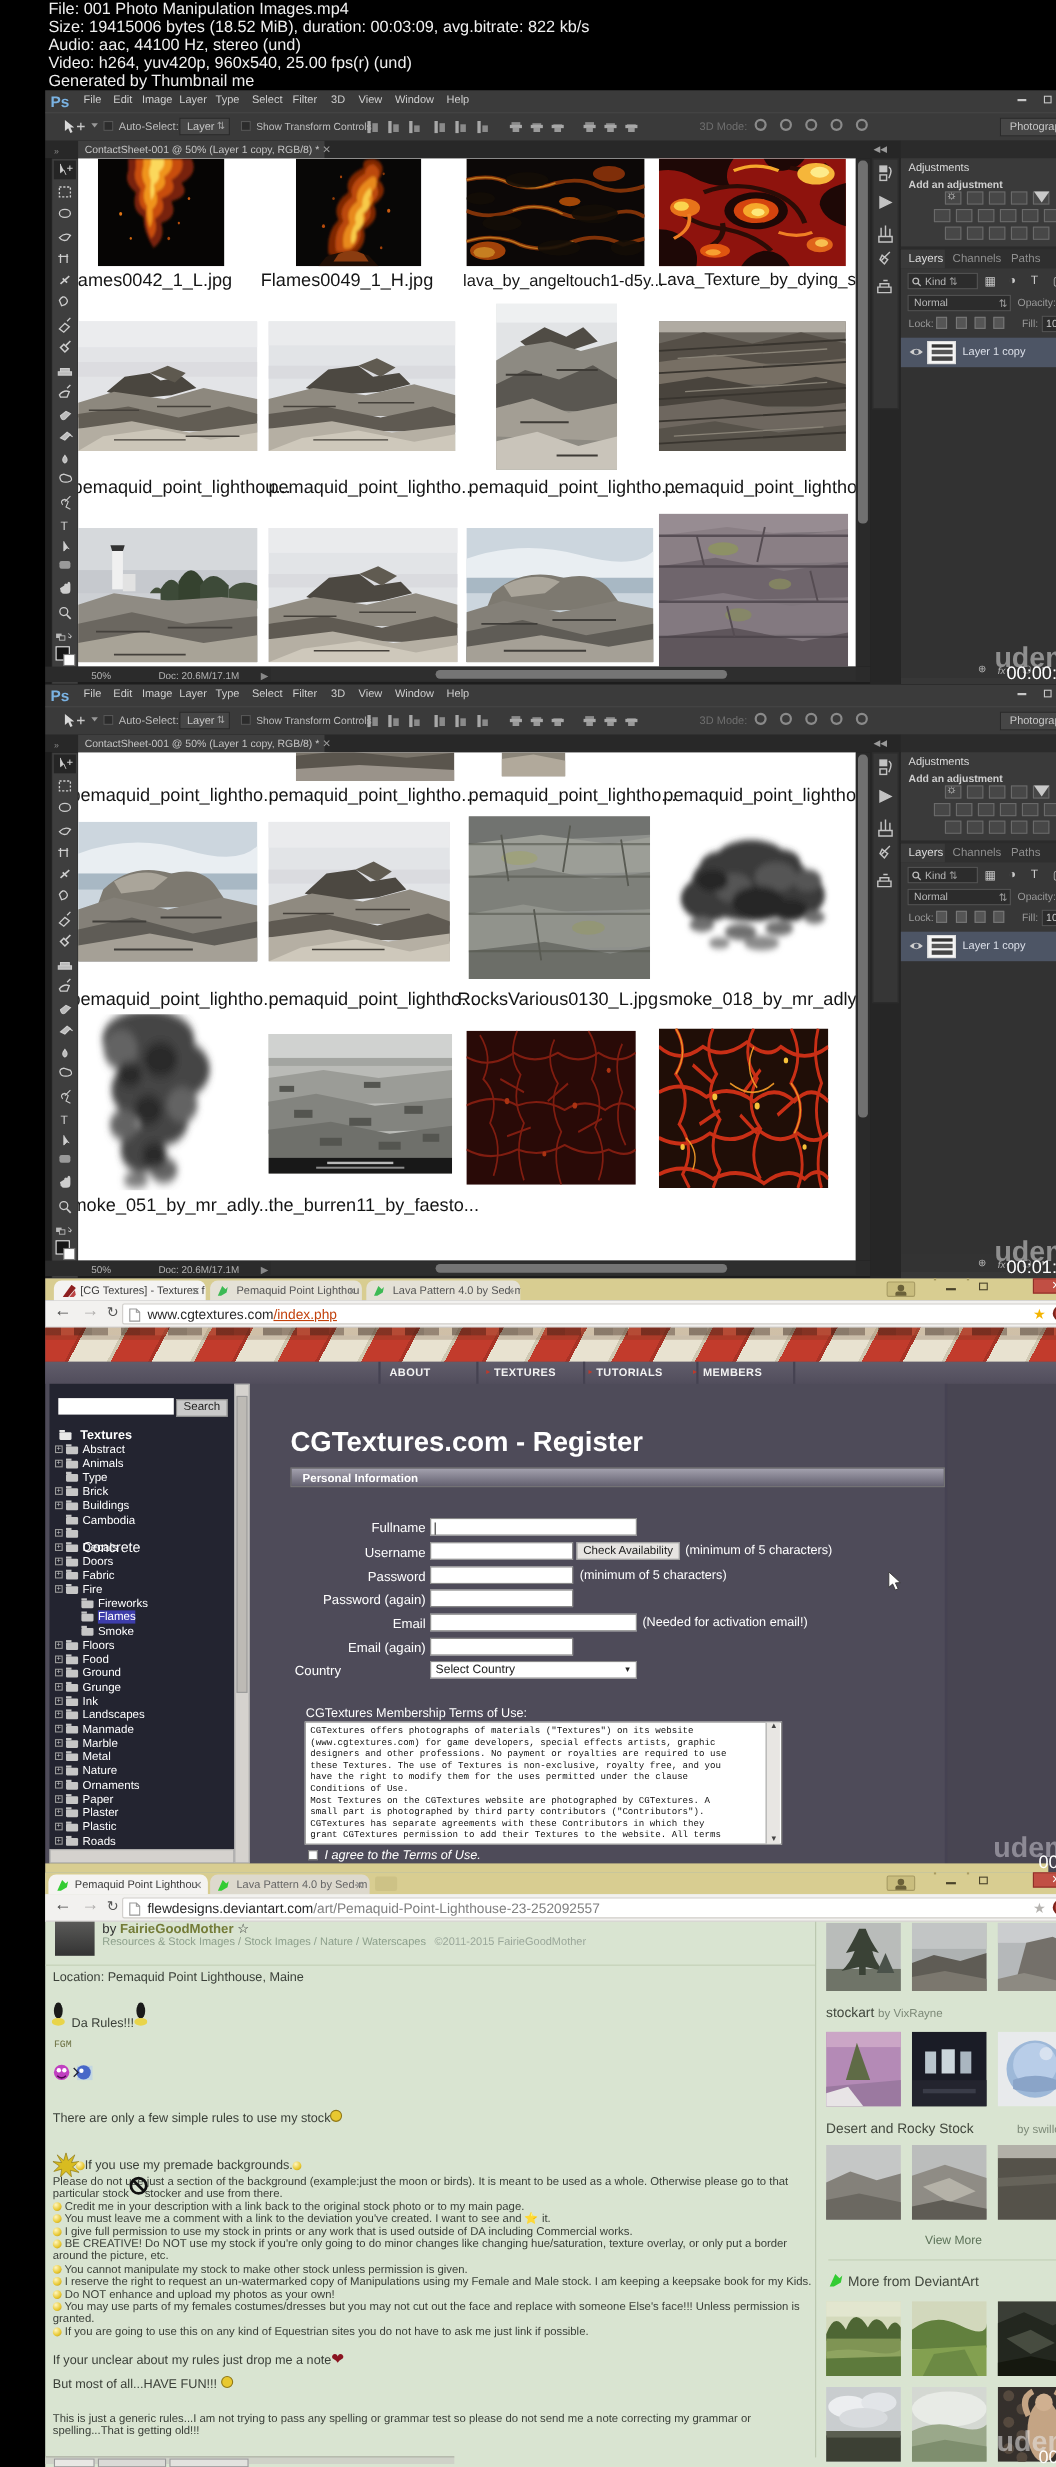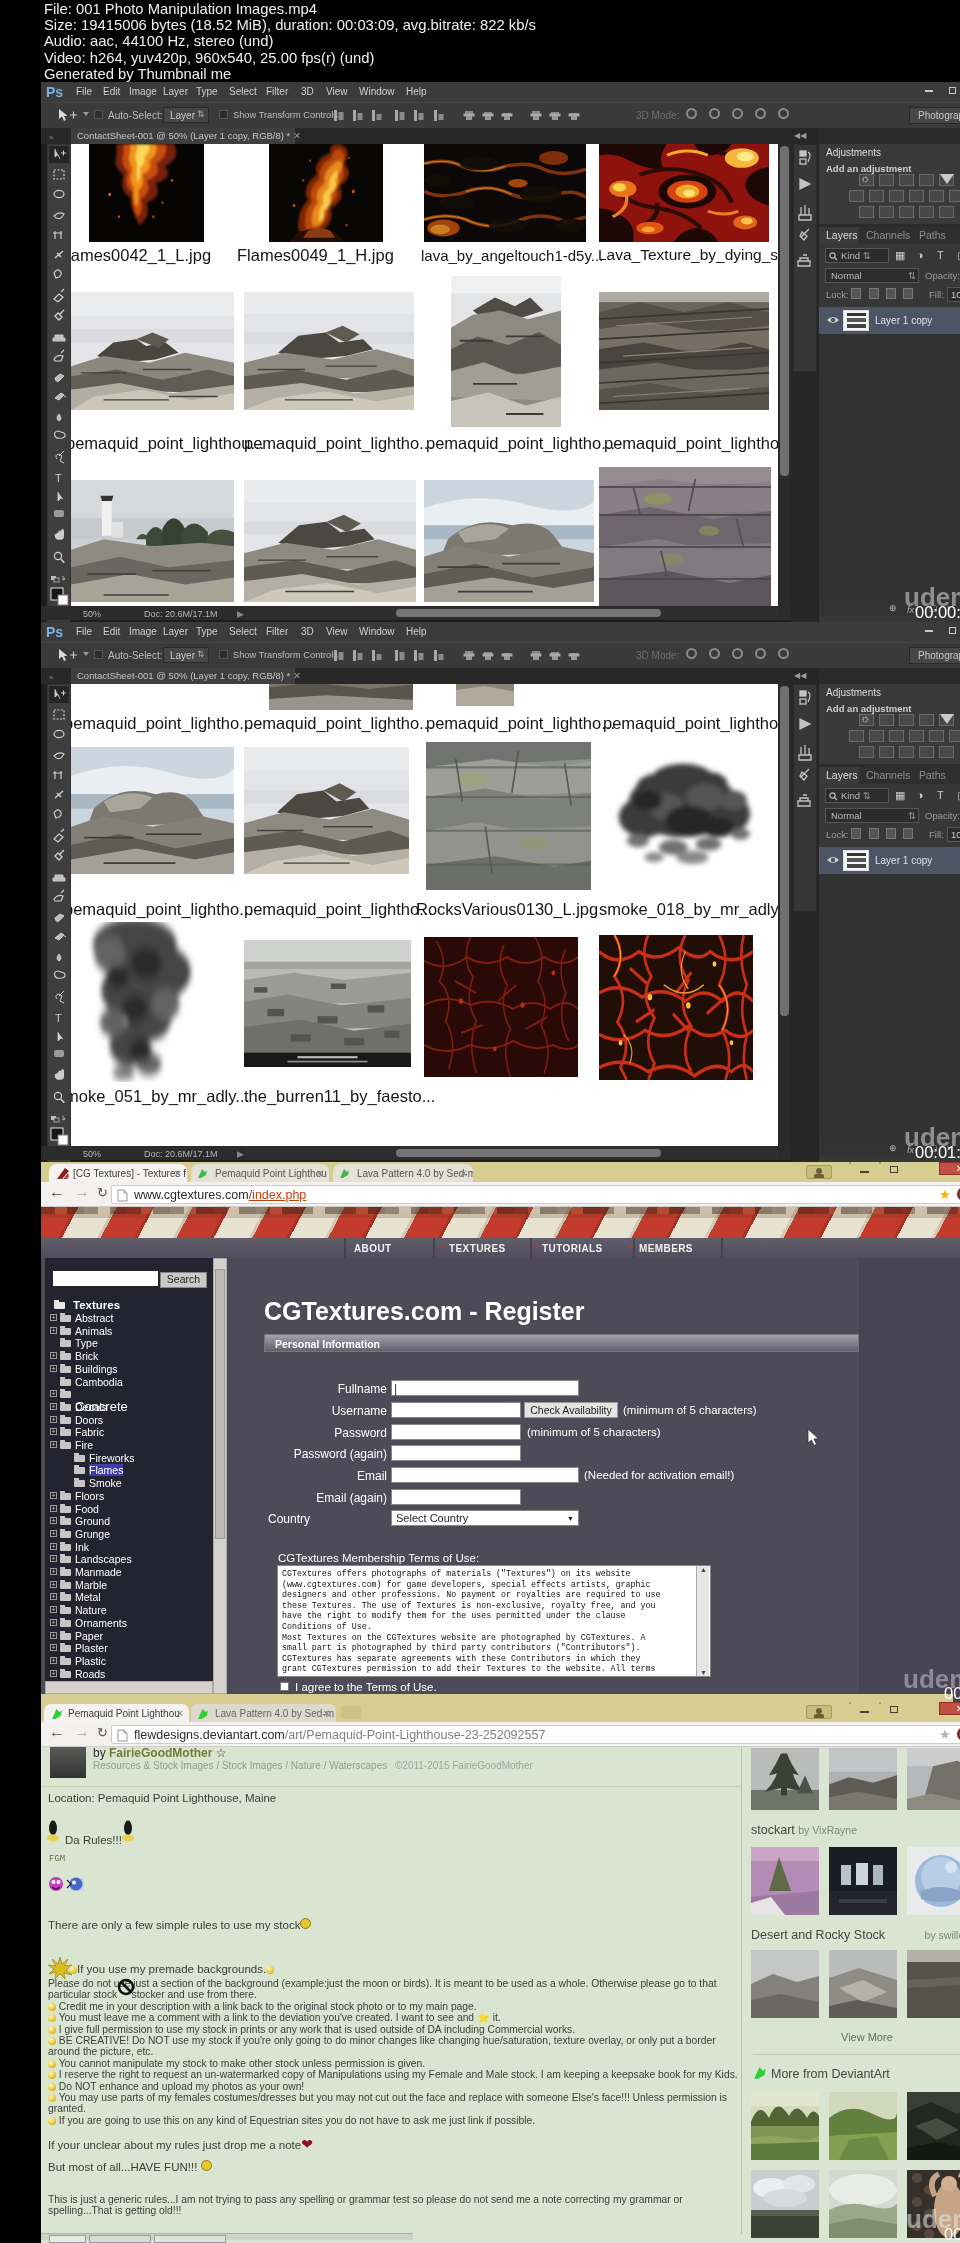--- a/index.html
+++ b/index.html
@@ -1078,21 +1078,21 @@
       <div class="ab" style="left:350px;top:327px;width:130px;height:16px;background:#fff;border:1px solid #888;"></div>
       <div class="ab" style="left:150px;top:350px;width:196px;text-align:center;color:#fff;font-size:12px;">Country</div>
       <div class="ab" style="left:350px;top:348px;width:188px;height:16px;background:#fff;border:1px solid #888;font-size:11px;color:#222;padding:1px 0 0 4px;">Select Country<span class="ab" style="right:4px;top:4px;font-size:7px;color:#222;">▼</span></div>
       <div class="ab" style="left:237px;top:390px;color:#fff;font-size:11.5px;">CGTextures Membership Terms of Use:</div>
       <div class="ab" style="left:236px;top:403px;width:434px;height:112px;background:#fff;border:1px solid #888;font-family:'Liberation Mono',monospace;font-size:8.3px;line-height:10.6px;color:#111;padding:3px 14px 0 4px;overflow:hidden;">CGTextures offers photographs of materials ("Textures") on its website<br>(www.cgtextures.com)  for game developers, special effects artists, graphic<br>designers and other professions. No payment or royalties are required to use<br>these Textures. The use of Textures is non-exclusive, royalty free, and you<br>have the right to modify them for the uses permitted under the clause<br>Conditions of Use.<br>Most Textures on the CGTextures website are photographed by CGTextures. A<br>small part is photographed by third party contributors ("Contributors").<br>CGTextures has separate agreements with these Contributors in which they<br>grant CGTextures permission to add their Textures to the website. All terms</div>
       <div class="ab" style="left:655px;top:404px;width:13px;height:110px;background:#e8e6e3;border-left:1px solid #aaa;">
         <span class="ab" style="left:3px;top:0px;font-size:7px;color:#444;">▲</span>
         <span class="ab" style="left:3px;bottom:0px;font-size:7px;color:#444;">▼</span>
       </div>
       <div class="ab" style="left:239px;top:520px;width:9px;height:9px;background:#fff;border:1px solid #777;"></div>
-      <span class="ab" style="left:254px;top:519px;color:#fff;font-size:11.5px;">I agree to the Terms of Use.</span>
+      <span class="ab" style="left:254px;top:519px;color:#fff;font-size:11.5px;font-style:italic;">I agree to the Terms of Use.</span>
       <div class="ab" style="left:945px;top:96px;width:15px;height:444px;background:#dcdad6;">
         <div class="ab" style="left:1px;top:8px;width:12px;height:240px;background:#c2bfba;border:1px solid #a5a29d;"></div>
         <span class="ab" style="left:4px;top:0px;color:#555;font-size:7px;">▲</span>
       </div>
       <svg class="ab" style="left:766px;top:267px;" width="13" height="17" viewBox="0 0 13 17">
         <path d="M1 0 L1 14 L4.5 11 L7 16.5 L9.5 15.3 L7 10 L11.5 9.7 Z" fill="#fff" stroke="#333" stroke-width="0.8"></path>
       </svg>
       <div class="udemy" style="left:862px;top:502px;color:#8d8a95;">udemy</div>
       <div class="tstamp" style="left:903px;top:522px;">00:01:51</div>
       <div class="ab" style="left:0;top:532px;width:912px;height:8px;background:#d8cd91;"></div>

